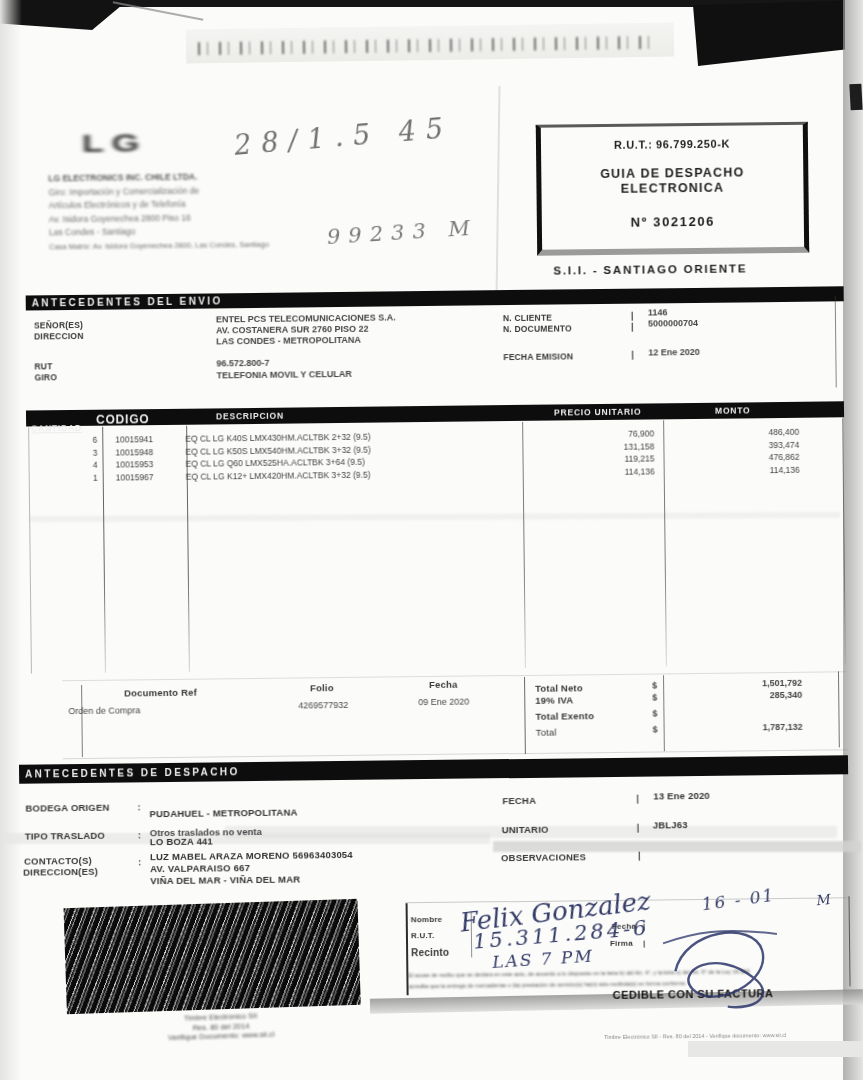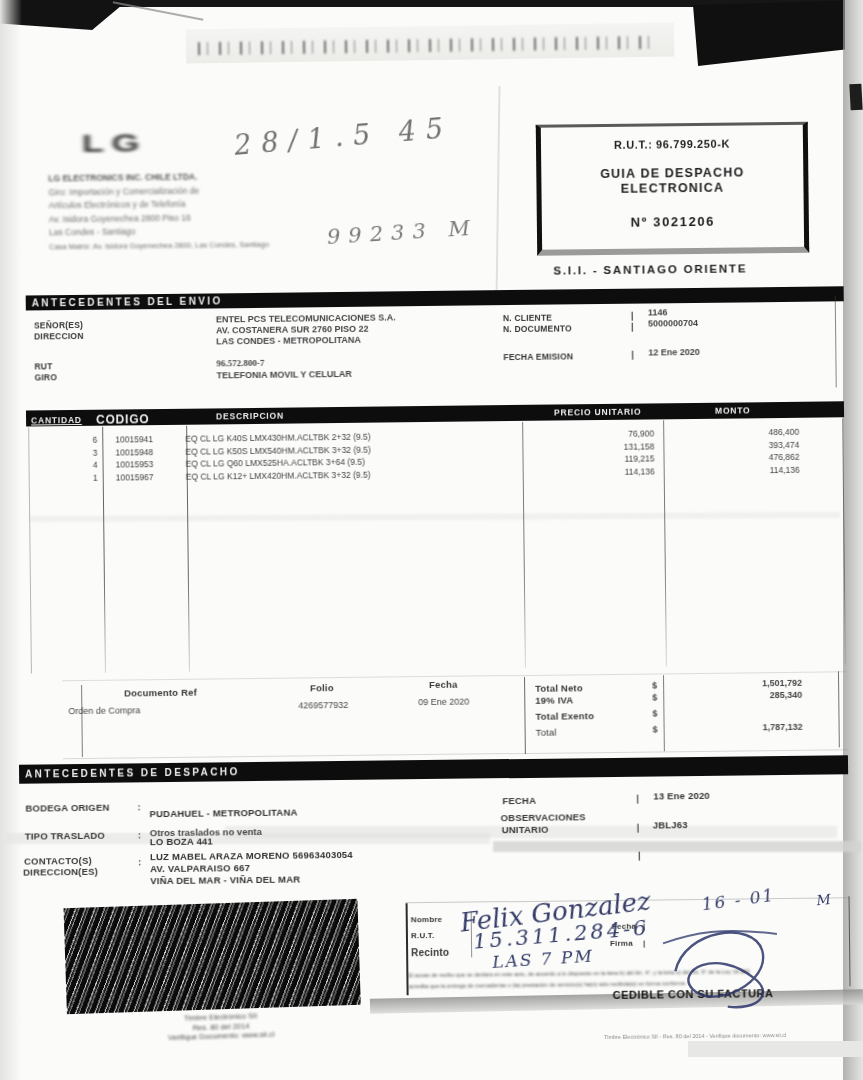--- a/index.html
+++ b/index.html
@@ -76,35 +76,35 @@
     <div class="abs bar" style="left:28px;top:291px;width:818px;height:15px;">
       <div class="abs bartxt b1" style="left:6px;top:2px;">ANTECEDENTES DEL ENVIO</div>
     </div>
     <div class="abs lbl b1" style="left:36px;top:316px;font-size:8.5px;">SEÑOR(ES)</div>
     <div class="abs lbl b1" style="left:36px;top:327px;font-size:8.5px;">DIRECCION</div>
     <div class="abs lbl b1" style="left:36px;top:357px;font-size:8.5px;">RUT</div>
     <div class="abs lbl b1" style="left:36px;top:368px;font-size:8.5px;">GIRO</div>
     <div class="abs val b1" style="left:218px;top:312px;">ENTEL PCS TELECOMUNICACIONES S.A.</div>
     <div class="abs val b1" style="left:218px;top:323px;">AV. COSTANERA SUR 2760 PISO 22</div>
     <div class="abs val b1" style="left:218px;top:334px;">LAS CONDES - METROPOLITANA</div>
-    <div class="abs val b1" style="left:218px;top:356px;font-family:Liberation Serif, serif;">96.572.800-7</div>
+    <div class="abs val b1" style="left:218px;top:356px;">96.572.800-7</div>
     <div class="abs val b1" style="left:218px;top:368px;">TELEFONIA MOVIL Y CELULAR</div>
     <div class="abs lbl b1" style="left:505px;top:314px;font-size:8.5px;">N. CLIENTE</div>
     <div class="abs lbl b1" style="left:505px;top:325px;font-size:8.5px;">N. DOCUMENTO</div>
     <div class="abs lbl b1" style="left:505px;top:353px;font-size:8.5px;">FECHA EMISION</div>
     <div class="abs val b1" style="left:633px;top:313px;">|</div>
     <div class="abs val b1" style="left:633px;top:324px;">|</div>
     <div class="abs val b1" style="left:633px;top:352px;">|</div>
     <div class="abs val b1" style="left:650px;top:310px;">1146</div>
     <div class="abs val b1" style="left:650px;top:321px;">5000000704</div>
     <div class="abs val b1" style="left:650px;top:350px;">12 Ene 2020</div>
     <div class="abs vline" style="left:837px;top:300px;height:92px;opacity:.6;"></div>
 
     <div class="abs bar" style="left:27px;top:406px;width:818px;height:16px;">
-      <div class="abs b1" style="left:5px;top:5px;font-size:8.5px;font-weight:700;color:#ececec;letter-spacing:.8px;text-decoration:underline;">CANTIDAD</div>
+      <div class="abs b1" style="left:5px;top:13px;font-size:8.5px;font-weight:700;color:#ececec;letter-spacing:.8px;text-decoration:underline;">CANTIDAD</div>
       <div class="abs b1" style="left:70px;top:3px;font-size:12px;font-weight:700;color:#ececec;letter-spacing:.8px;">CODIGO</div>
       <div class="abs b1" style="left:190px;top:3px;font-size:8.5px;font-weight:700;color:#ececec;letter-spacing:.8px;">DESCRIPCION</div>
       <div class="abs b1" style="left:528px;top:3px;font-size:8.5px;font-weight:700;color:#ececec;letter-spacing:.8px;">PRECIO UNITARIO</div>
       <div class="abs b1" style="left:689px;top:3px;font-size:8.5px;font-weight:700;color:#ececec;letter-spacing:.8px;">MONTO</div>
     </div>
     <div class="abs vline" style="left:29px;top:423px;height:246px;opacity:.35;"></div>
     <div class="abs vline" style="left:103px;top:423px;height:246px;opacity:.7;background:linear-gradient(#262626 60%,rgba(38,38,38,.25));"></div>
     <div class="abs vline" style="left:187px;top:423px;height:246px;opacity:.7;background:linear-gradient(#262626 60%,rgba(38,38,38,.25));"></div>
     <div class="abs vline" style="left:523px;top:423px;height:246px;opacity:.6;background:linear-gradient(#262626 60%,rgba(38,38,38,.25));"></div>
     <div class="abs vline" style="left:664px;top:423px;height:246px;opacity:.6;background:linear-gradient(#262626 60%,rgba(38,38,38,.25));"></div>
@@ -181,21 +181,21 @@
     <div class="abs lbl b1" style="left:134px;top:853px;">:</div>
     <div class="abs lbl b1" style="left:146px;top:848px;color:#333;">LUZ MABEL ARAZA MORENO 56963403054</div>
     <div class="abs lbl b1" style="left:146px;top:860px;color:#333;">AV. VALPARAISO 667</div>
     <div class="abs lbl b1" style="left:146px;top:872px;color:#333;">VIÑA DEL MAR - VIÑA DEL MAR</div>
     <div class="abs lbl b1" style="left:499px;top:796px;">FECHA</div>
     <div class="abs val b1" style="left:633px;top:796px;">|</div>
     <div class="abs lbl b1" style="left:650px;top:793px;color:#333;">13 Ene 2020</div>
     <div class="abs lbl b1" style="left:498px;top:825px;">UNITARIO</div>
     <div class="abs val b1" style="left:633px;top:825px;">|</div>
     <div class="abs lbl b1" style="left:649px;top:822px;color:#333;">JBLJ63</div>
-    <div class="abs lbl b1" style="left:497px;top:813px;">OBSERVACIONES</div>
+    <div class="abs lbl b1" style="left:497px;top:853px;">OBSERVACIONES</div>
     <div class="abs val b1" style="left:634px;top:853px;">|</div>
     <div class="abs val b1" style="left:650px;top:851px;"></div>
 
     <div class="abs barcode" style="left:60px;top:901px;width:294px;height:106px;"></div>
     <div class="abs b2 ctr" style="left:95px;top:1010px;width:240px;font-size:7.5px;color:#4f4f4f;line-height:9.5px;transform:rotate(-1.3deg);">
       <div>Timbre Electrónico SII</div>
       <div>Res. 80 del 2014</div>
       <div>Verifique Documento: www.sii.cl</div>
     </div>
 

